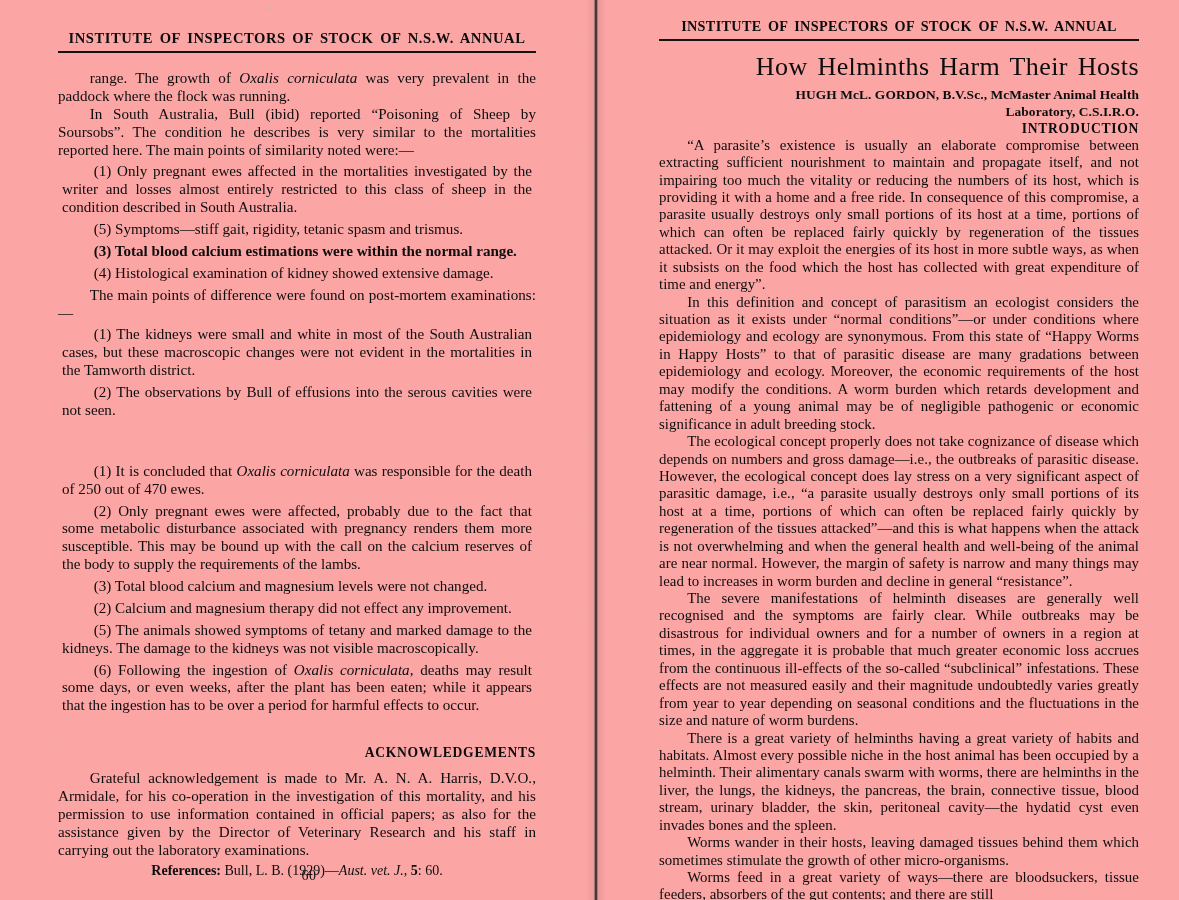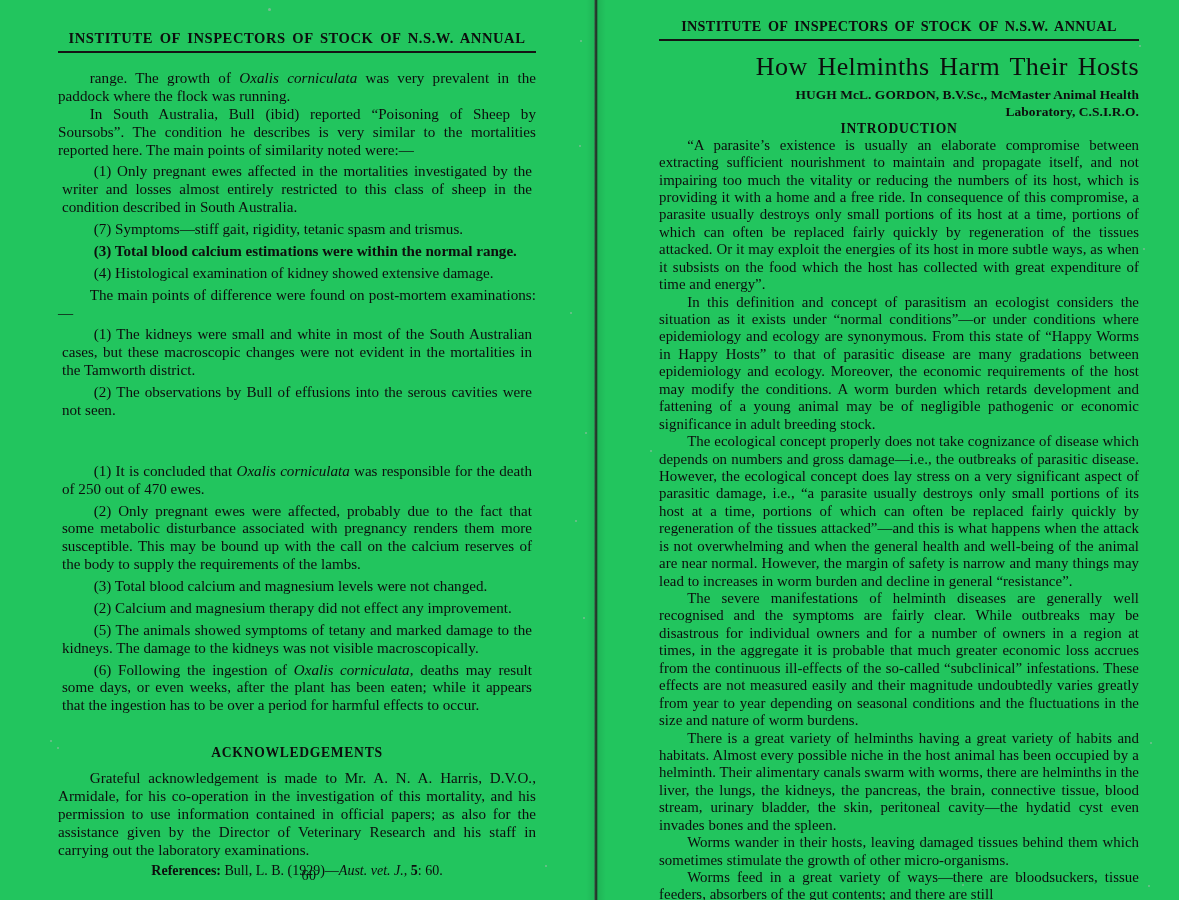--- a/index.html
+++ b/index.html
@@ -14,21 +14,21 @@
     color: #0d0d0d;
     overflow: hidden;
     position: relative;
   }
 
   #scan {
     position: absolute;
     inset: 0;
     width: 1179px;
     height: 900px;
-    background: #22c55e;
+    background: #fca5a5;
   }
 
   
   .speck {
     position: absolute;
     background: #b9b9b9;
     border-radius: 50%;
     opacity: .55;
   }
 
@@ -101,21 +101,21 @@
   .byline {
     text-align: right;
     font-weight: bold;
     font-size: 13.4px;
     line-height: 1.18;
     letter-spacing: .1px;
     margin: 0 0 1px 0;
   }
 
   .section-head {
-    text-align: center;
+    text-align: right;
     font-weight: bold;
     font-size: 13.6px;
     letter-spacing: .7px;
     margin: 0;
   }
 
   p.para {
     margin: 0;
     text-align: justify;
     text-justify: inter-word;
@@ -178,21 +178,21 @@
 
       <div class="running-head">INSTITUTE OF INSPECTORS OF STOCK OF N.S.W. ANNUAL</div>
       <hr class="head-rule">
 
       <div class="block-gap-md"></div>
 
       <p class="para">range.  The growth of <i>Oxalis corniculata</i> was very prevalent in the paddock where the flock was running.</p>
       <p class="para">In South Australia, Bull (ibid) reported “Poisoning of Sheep by Soursobs”.  The condition he describes is very similar to the mortalities reported here.  The main points of similarity noted were:—</p>
 
       <p class="item">(1) Only pregnant ewes affected in the mortalities investigated by the writer and losses almost entirely restricted to this class of sheep in the condition described in South Australia.</p>
-      <p class="item">(7) Symptoms—stiff gait, rigidity, tetanic spasm and trismus.</p>
+      <p class="item">(5) Symptoms—stiff gait, rigidity, tetanic spasm and trismus.</p>
       <p class="item inset-runover">(3) Total blood calcium estimations were within the normal range.</p>
       <p class="item">(4) Histological examination of kidney showed extensive damage.</p>
 
       <p class="para">The main points of difference were found on post-mortem examinations:—</p>
       <p class="item">(1) The kidneys were small and white in most of the South Australian cases, but these macroscopic changes were not evident in the mortalities in the Tamworth district.</p>
       <p class="item">(2) The observations by Bull of effusions into the serous cavities were not seen.</p>
 
       <div class="block-gap-lg"></div>
       <div class="block-gap-sm"></div>
 

